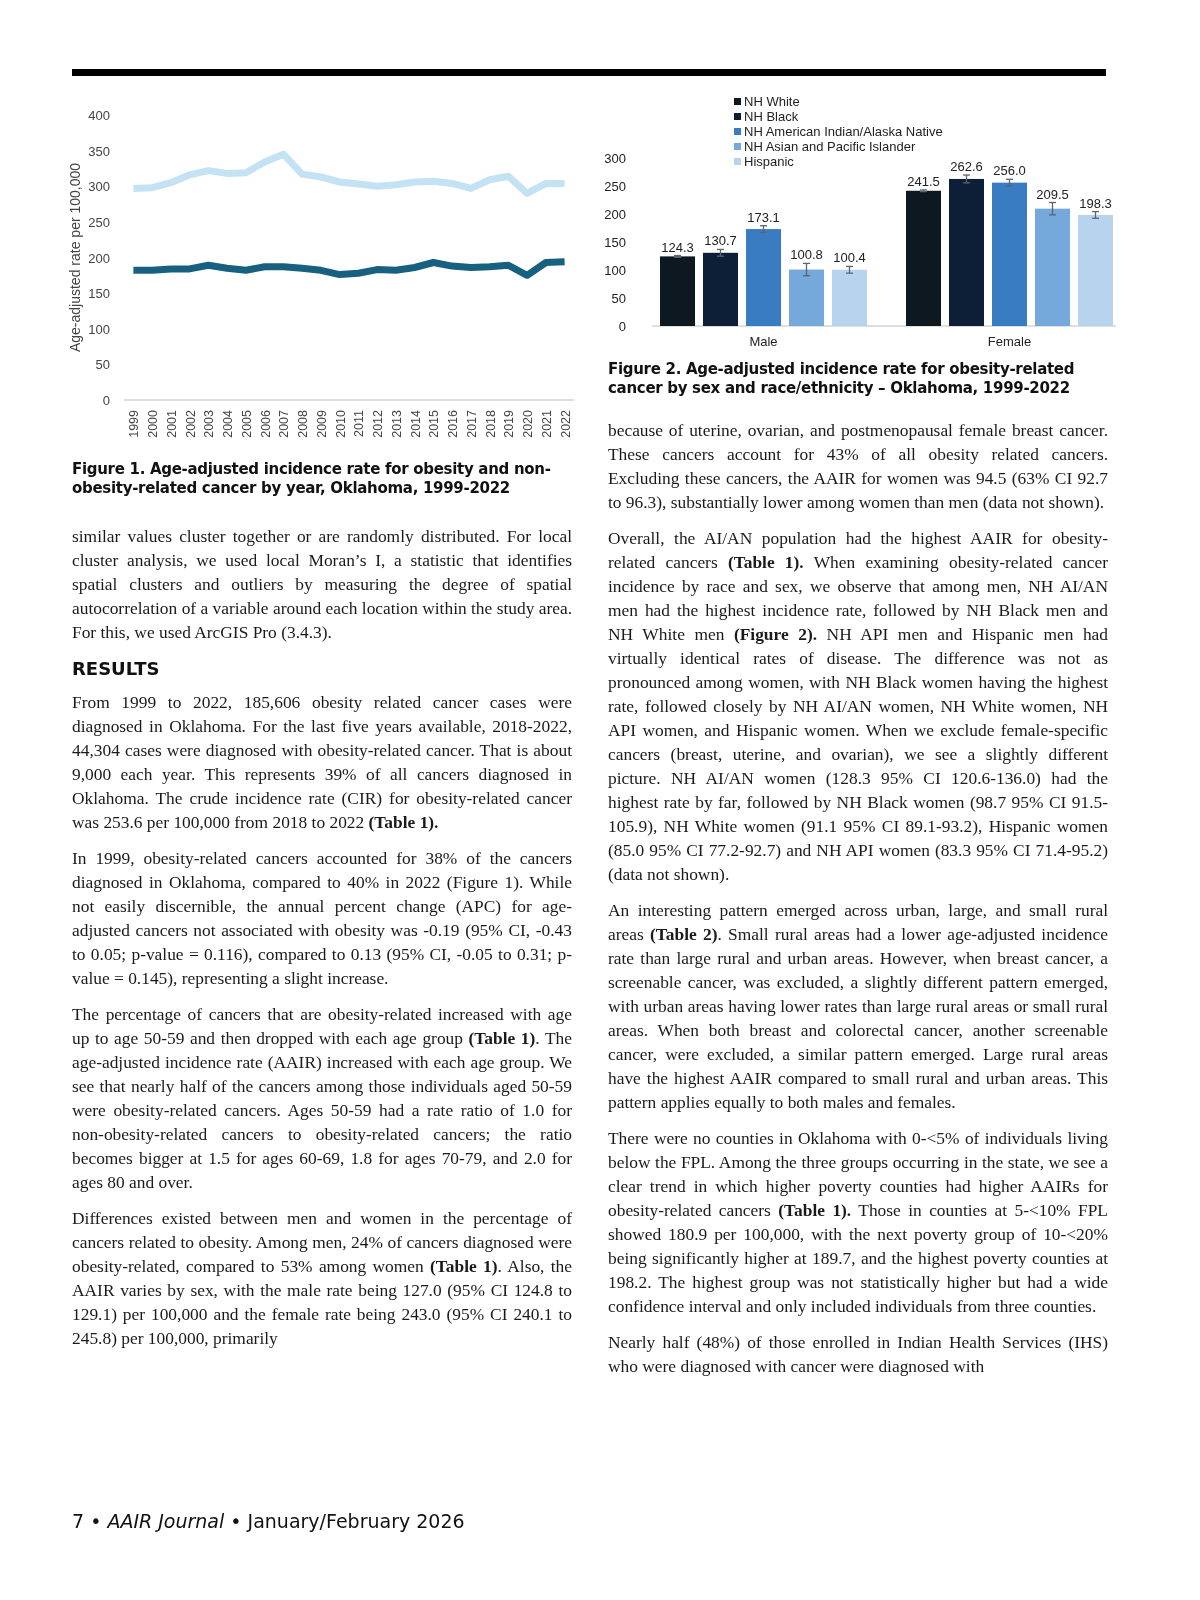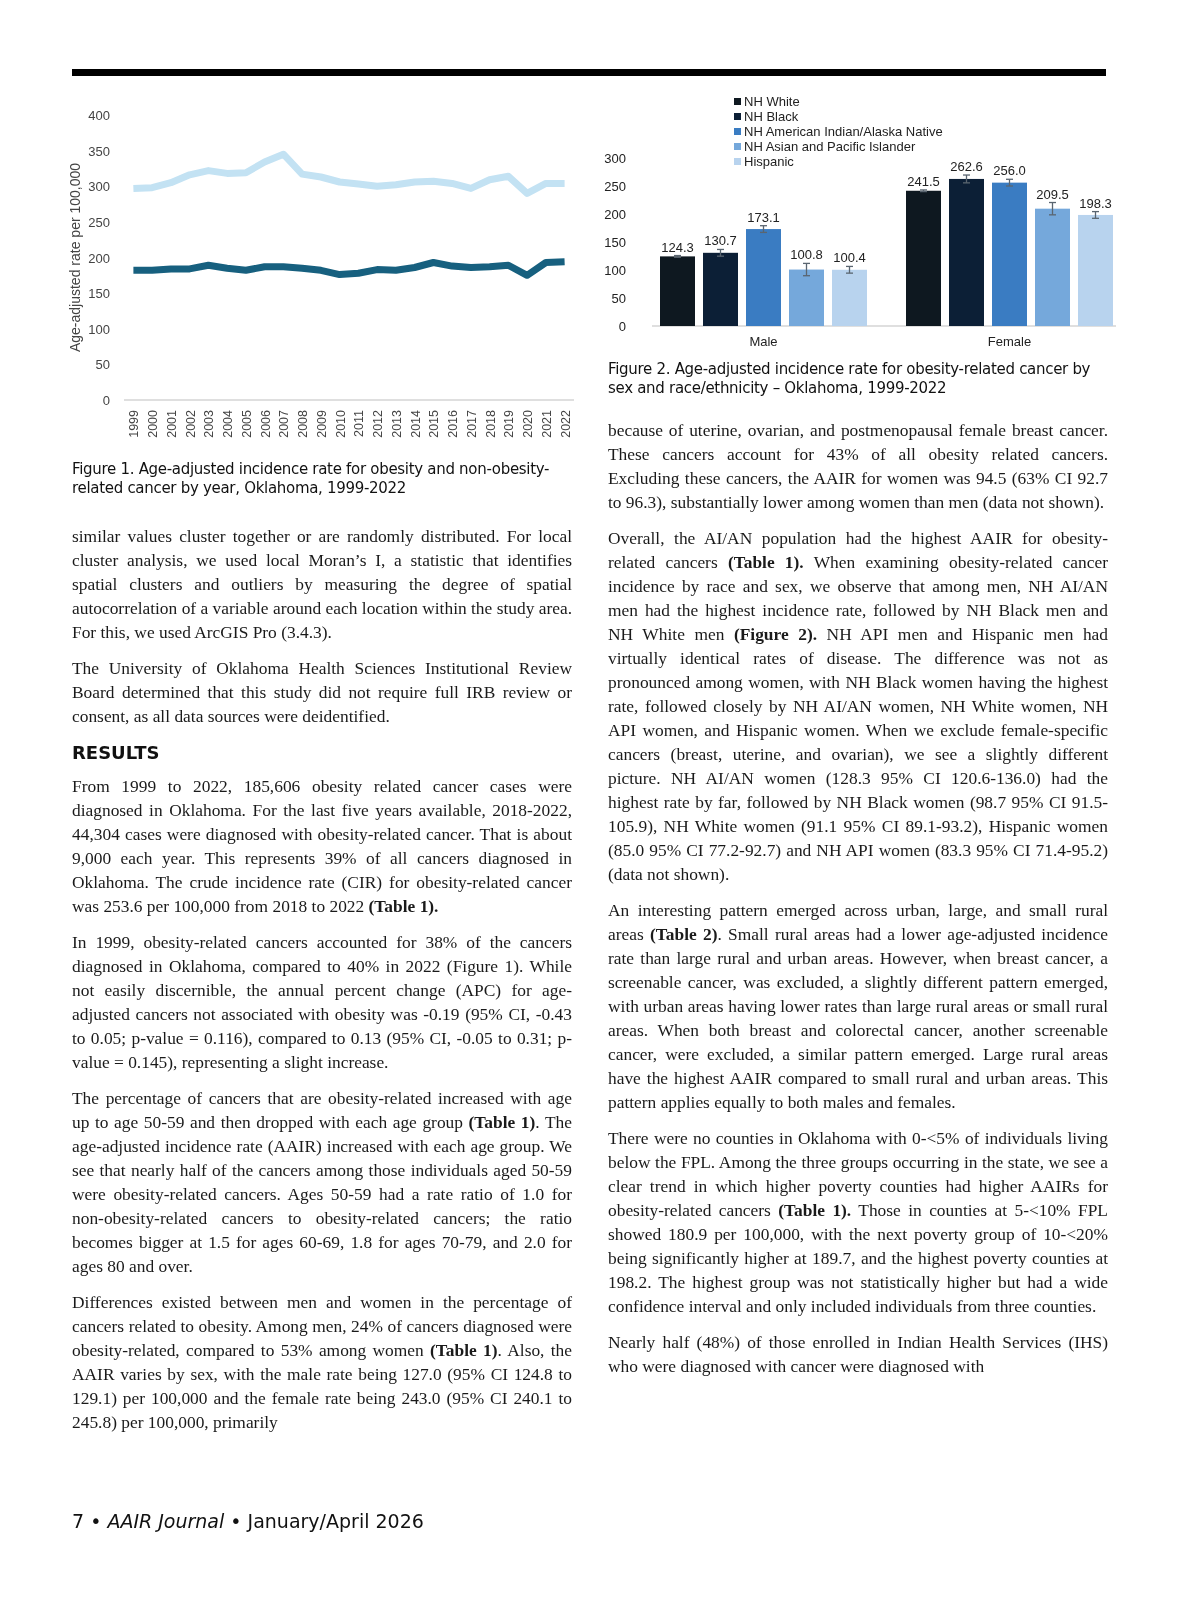--- a/index.html
+++ b/index.html
@@ -1,20 +1,20 @@
 <!DOCTYPE html>
 <html><head>
 <meta charset="utf-8">
 <style>
   html, body { margin:0; padding:0; background:#ffffff; }
   body { width:1200px; height:1600px; position:relative; overflow:hidden; color:#1a1a1a; }
   .topbar { position:absolute; left:72px; top:69px; width:1034px; height:7px; background:#000; }
   .fig1 { position:absolute; left:62px; top:100px; width:520px; height:340px; }
   .fig2 { position:absolute; left:596px; top:96px; width:520px; height:265px; }
-  .cap { position:absolute; font-family:"DejaVu Sans", sans-serif; font-weight:normal; font-size:15px; line-height:19px; letter-spacing:-0.3px; color:#111; }
+  .cap { position:absolute; font-family:"DejaVu Sans", sans-serif; font-weight:bold; font-size:15px; line-height:19px; letter-spacing:-0.3px; color:#111; }
   .cap1 { left:72px; top:460px; width:510px; }
   .cap2 { left:608px; top:360px; width:500px; }
   .col { position:absolute; font-family:"Liberation Serif", serif; font-size:17.4px; line-height:24px; text-align:justify; color:#1a1a1a; }
   .col p { margin:0 0 12px 0; }
   .colL { left:72px; top:524px; width:500px; }
   .colR { left:608px; top:418px; width:500px; }
   .h-results { font-family:"DejaVu Sans", sans-serif; font-weight:bold; font-size:18px; line-height:22px; margin:14px 0 10px 0; color:#111; }
   .b { font-weight:bold;margin-top:11px; }
   .footer { position:absolute; left:72px; top:1510px; font-family:"DejaVu Sans", sans-serif; font-size:19px; color:#111; }
   .footer i { font-style:italic; }
@@ -139,31 +139,30 @@
       <line x1="496" y1="115.592" x2="503" y2="115.592" stroke="#5a6570" stroke-width="1.3"></line>
       <line x1="496" y1="122.312" x2="503" y2="122.312" stroke="#5a6570" stroke-width="1.3"></line>
       <text x="499.5" y="111.592" font-size="13" fill="#222" text-anchor="middle">198.3</text>
       <text x="413.5" y="250" font-size="13" fill="#222" text-anchor="middle">Female</text>
     </svg>
 </div>
 <div class="cap cap2">Figure 2. Age-adjusted incidence rate for obesity-related cancer by sex and race/ethnicity – Oklahoma, 1999-2022</div>
 
 <div class="col colL">
   <p>similar values cluster together or are randomly distributed. For local cluster analysis, we used local Moran’s I, a statistic that identifies spatial clusters and outliers by measuring the degree of spatial autocorrelation of a variable around each location within the study area. For this, we used ArcGIS Pro (3.4.3).</p>
-  <p>The University of Oklahoma Health Sciences Institutional Review Board determined that this study did not require full IRB review or consent, as all data sources were deidentified.</p>
   <div class="h-results">RESULTS</div>
   <p><span>From 1999 to 2022, 185,606 obesity related cancer cases were diagnosed in Oklahoma. For the last five years available, 2018-2022, 44,304 cases were diagnosed with obesity-related cancer. That is about 9,000 each year. This represents 39% of all cancers diagnosed in Oklahoma. The crude incidence rate (CIR) for obesity-related cancer was 253.6 per 100,000 from 2018 to 2022 </span><span class="b">(Table 1).</span></p>
   <p>In 1999, obesity-related cancers accounted for 38% of the cancers diagnosed in Oklahoma, compared to 40% in 2022 (Figure 1). While not easily discernible, the annual percent change (APC) for age-adjusted cancers not associated with obesity was -0.19 (95% CI, -0.43 to 0.05; p-value = 0.116), compared to 0.13 (95% CI, -0.05 to 0.31; p-value = 0.145), representing a slight increase.</p>
   <p><span>The percentage of cancers that are obesity-related increased with age up to age 50-59 and then dropped with each age group </span><span class="b">(Table 1)</span><span>. The age-adjusted incidence rate (AAIR) increased with each age group. We see that nearly half of the cancers among those individuals aged 50-59 were obesity-related cancers. Ages 50-59 had a rate ratio of 1.0 for non-obesity-related cancers to obesity-related cancers; the ratio becomes bigger at 1.5 for ages 60-69, 1.8 for ages 70-79, and 2.0 for ages 80 and over.</span></p>
   <p><span>Differences existed between men and women in the percentage of cancers related to obesity. Among men, 24% of cancers diagnosed were obesity-related, compared to 53% among women </span><span class="b">(Table 1)</span><span>. Also, the AAIR varies by sex, with the male rate being 127.0 (95% CI 124.8 to 129.1) per 100,000 and the female rate being 243.0 (95% CI 240.1 to 245.8) per 100,000, primarily</span></p>
 </div>
 
 <div class="col colR">
   <p>because of uterine, ovarian, and postmenopausal female breast cancer. These cancers account for 43% of all obesity related cancers. Excluding these cancers, the AAIR for women was 94.5 (63% CI 92.7 to 96.3), substantially lower among women than men (data not shown).</p>
   <p><span>Overall, the AI/AN population had the highest AAIR for obesity-related cancers </span><span class="b">(Table 1).</span><span> When examining obesity-related cancer incidence by race and sex, we observe that among men, NH AI/AN men had the highest incidence rate, followed by NH Black men and NH White men </span><span class="b">(Figure 2).</span><span> NH API men and Hispanic men had virtually identical rates of disease. The difference was not as pronounced among women, with NH Black women having the highest rate, followed closely by NH AI/AN women, NH White women, NH API women, and Hispanic women. When we exclude female-specific cancers (breast, uterine, and ovarian), we see a slightly different picture. NH AI/AN women (128.3 95% CI 120.6-136.0) had the highest rate by far, followed by NH Black women (98.7 95% CI 91.5-105.9), NH White women (91.1 95% CI 89.1-93.2), Hispanic women (85.0 95% CI 77.2-92.7) and NH API women (83.3 95% CI 71.4-95.2) (data not shown).</span></p>
   <p><span>An interesting pattern emerged across urban, large, and small rural areas </span><span class="b">(Table 2)</span><span>. Small rural areas had a lower age-adjusted incidence rate than large rural and urban areas. However, when breast cancer, a screenable cancer, was excluded, a slightly different pattern emerged, with urban areas having lower rates than large rural areas or small rural areas. When both breast and colorectal cancer, another screenable cancer, were excluded, a similar pattern emerged. Large rural areas have the highest AAIR compared to small rural and urban areas. This pattern applies equally to both males and females.</span></p>
   <p><span>There were no counties in Oklahoma with 0-&lt;5% of individuals living below the FPL. Among the three groups occurring in the state, we see a clear trend in which higher poverty counties had higher AAIRs for obesity-related cancers </span><span class="b">(Table 1).</span><span> Those in counties at 5-&lt;10% FPL showed 180.9 per 100,000, with the next poverty group of 10-&lt;20% being significantly higher at 189.7, and the highest poverty counties at 198.2. The highest group was not statistically higher but had a wide confidence interval and only included individuals from three counties.</span></p>
   <p>Nearly half (48%) of those enrolled in Indian Health Services (IHS) who were diagnosed with cancer were diagnosed with</p>
 </div>
 
 <div class="footer">
-  <span>7</span><span> • </span><i>AAIR Journal</i><span> • </span><span>January/April 2026</span>
+  <span>7</span><span> • </span><i>AAIR Journal</i><span> • </span><span>January/February 2026</span>
 </div>
 
 </body></html>

